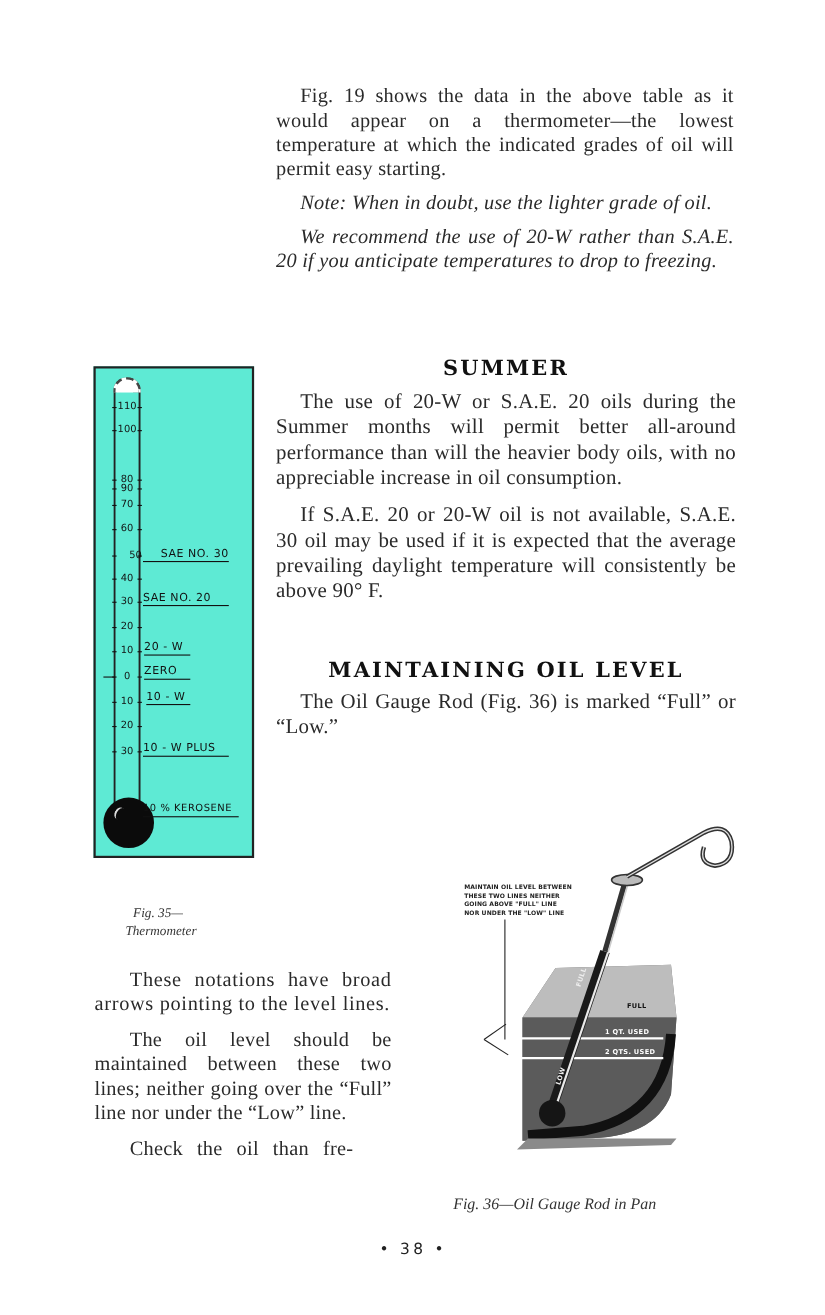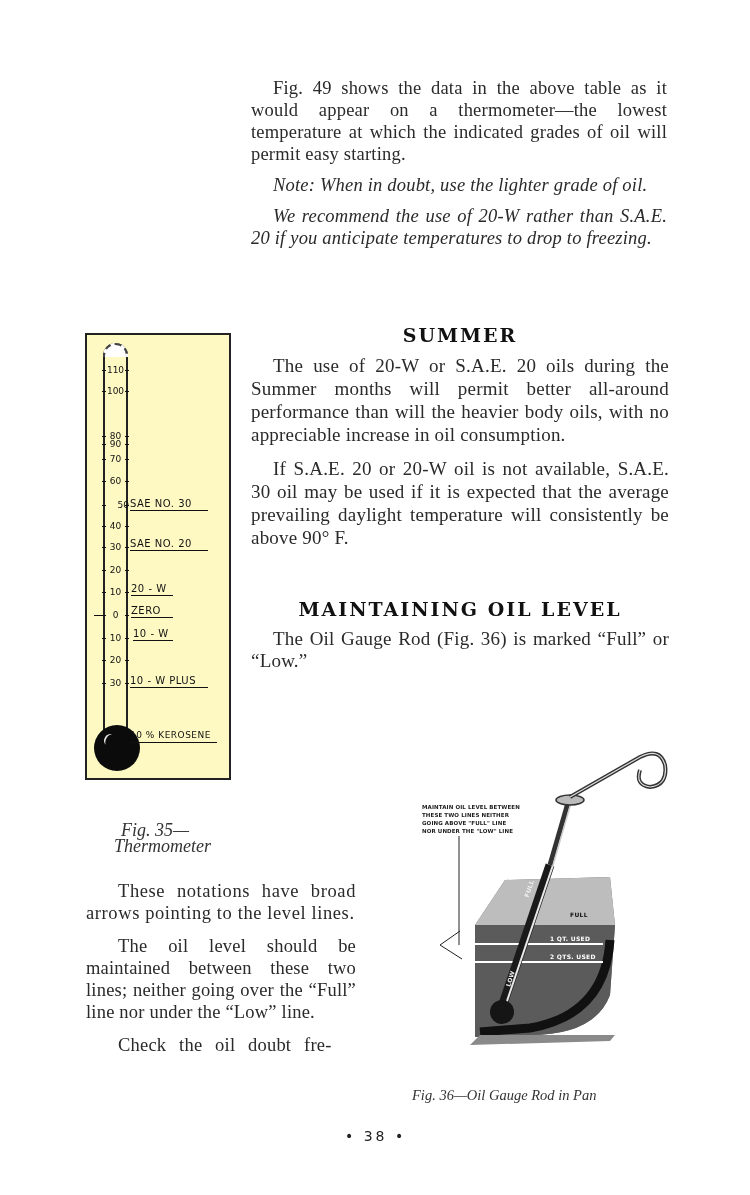--- a/index.html
+++ b/index.html
@@ -17,30 +17,30 @@
   }
   .indent { text-indent: 22px; }
   .ital { font-style: italic; }
   .heading {
     font-family: "DejaVu Serif", "Liberation Serif", serif;
     font-weight: bold; font-size: 19px; letter-spacing: 2px;
     text-align: center; color: #111;
   }
   .caption {
     font-family: "Liberation Serif", "DejaVu Serif", serif;
-    font-style: italic; font-size: 18px; color: #333; line-height: 16px;
+    font-style: italic; font-size: 12px; color: #333; line-height: 16px;
   }
   .folio {
     font-family: "DejaVu Sans", "Liberation Sans", sans-serif;
     font-size: 14px; color: #222; letter-spacing: 3px;
   }
   
   .thermo-box {
     position: absolute; left: 85px; top: 333px; width: 146px; height: 447px;
-    border: 2px solid #222; box-sizing: border-box; background: #fef9c3;
+    border: 2px solid #222; box-sizing: border-box; background: #5eead4;
   }
   .tube {
     position: absolute; left: 16px; top: 8px; width: 25px; height: 390px;
     border: 2px solid #222; border-top: none; border-radius: 13px 13px 0 0;
     box-sizing: border-box;
   }
   .tube-cap {
     position: absolute; left: 16px; top: 8px; width: 25px; height: 14px;
     border: 2px dashed #444; border-bottom: none; border-radius: 13px 13px 0 0;
     box-sizing: border-box; background: #fff;
@@ -82,21 +82,21 @@
   }
   .pan-label {
     position: absolute; font-family: "DejaVu Sans", "Liberation Sans", sans-serif;
     font-size: 6px; font-weight: bold; color: #fff; letter-spacing: 0.3px;
   }
 </style>
 </head>
 <body>
 
 <div class="block" style="left:251px; top:77px; width:416px;">
-  <p class="body-text indent">Fig. 49 shows the data in the above table as it would appear on a thermometer—the lowest temperature at which the indicated grades of oil will permit easy starting.</p>
+  <p class="body-text indent">Fig. 19 shows the data in the above table as it would appear on a thermometer—the lowest temperature at which the indicated grades of oil will permit easy starting.</p>
   <p class="body-text indent ital" style="margin-top:9px;">Note: When in doubt, use the lighter grade of oil.</p>
   <p class="body-text indent ital" style="margin-top:9px;">We recommend the use of 20-W rather than S.A.E. 20 if you anticipate temperatures to drop to freezing.</p>
 </div>
 
 <div class="block" style="left:251px; top:324px; width:418px;">
   <div class="heading">SUMMER</div>
   <p class="body-text indent" style="margin-top:8px; font-size:19px; line-height:23px;">The use of 20-W or S.A.E. 20 oils during the Summer months will permit better all-around performance than will the heavier body oils, with no appreciable increase in oil consumption.</p>
   <p class="body-text indent" style="margin-top:11px; font-size:19px; line-height:23px;">If S.A.E. 20 or 20-W oil is not available, S.A.E. 30 oil may be used if it is expected that the average prevailing daylight temperature will consistently be above 90° F.</p>
 </div>
 
@@ -122,38 +122,38 @@
   <div class="tick" style="top:186px;">40</div>
   <div class="tick" style="top:207px;">30</div>
   <div class="tick" style="top:230px;">20</div>
   <div class="tick" style="top:252px;">10</div>
   <div class="tick" style="top:275px;">0</div>
   <div class="zero-mark" style="top:280px;"></div>
   <div class="tick" style="top:298px;">10</div>
   <div class="tick" style="top:320px;">20</div>
   <div class="tick" style="top:343px;">30</div>
 
-  <div class="grade" style="top:163px; width:78px;">SAE NO. 30</div>
+  <div class="grade" style="top:163px; width:78px;text-align:right;">SAE NO. 30</div>
   <div class="grade" style="top:203px; width:78px;">SAE NO. 20</div>
   <div class="grade" style="top:248px; left:44px; width:42px;">20 - W</div>
   <div class="grade" style="top:270px; left:44px; width:42px;">ZERO</div>
   <div class="grade" style="top:293px; left:46px; width:40px;">10 - W</div>
   <div class="grade" style="top:340px; width:78px;">10 - W  PLUS</div>
   <div class="grade" style="top:359px; width:87px; font-size:9px;margin-top:36px;">10 % KEROSENE</div>
 </div>
 
 <div class="block caption" style="left:114px; top:822px;">
   <div style="padding-left:7px;">Fig. 35—</div>
   <div>Thermometer</div>
 </div>
 
 <div class="block" style="left:86px; top:880px; width:270px;">
   <p class="body-text indent" style="font-size:18.5px; line-height:22px; text-indent:32px; letter-spacing:0.6px;">These notations have broad arrows pointing to the level lines.</p>
   <p class="body-text indent" style="margin-top:11px; font-size:18.5px; line-height:22px; text-indent:32px;">The oil level should be maintained between these two lines; neither going over the “Full” line nor under the “Low” line.</p>
-  <p class="body-text indent" style="margin-top:11px; font-size:18.5px; line-height:22px; text-indent:32px; word-spacing:8px;">Check the oil doubt fre-</p>
+  <p class="body-text indent" style="margin-top:11px; font-size:18.5px; line-height:22px; text-indent:32px; word-spacing:8px;">Check the oil than fre-</p>
 </div>
 
 <div class="gauge-fig">
   <svg width="270" height="315" viewBox="0 0 270 315">
 
     <path d="M65 180 L95 135 L200 132 L205 180 L200 250 Q185 290 120 290 L65 292 Z" fill="#6f6f6f"></path>
     <path d="M65 180 L95 135 L200 132 L205 180 Z" fill="#bdbdbd"></path>
     <path d="M65 180 L205 180 L200 250 Q185 290 120 290 L65 292 Z" fill="#5b5b5b"></path>
 
     <path d="M200 195 Q195 270 120 283 L70 287" stroke="#111" stroke-width="9" fill="none"></path>

